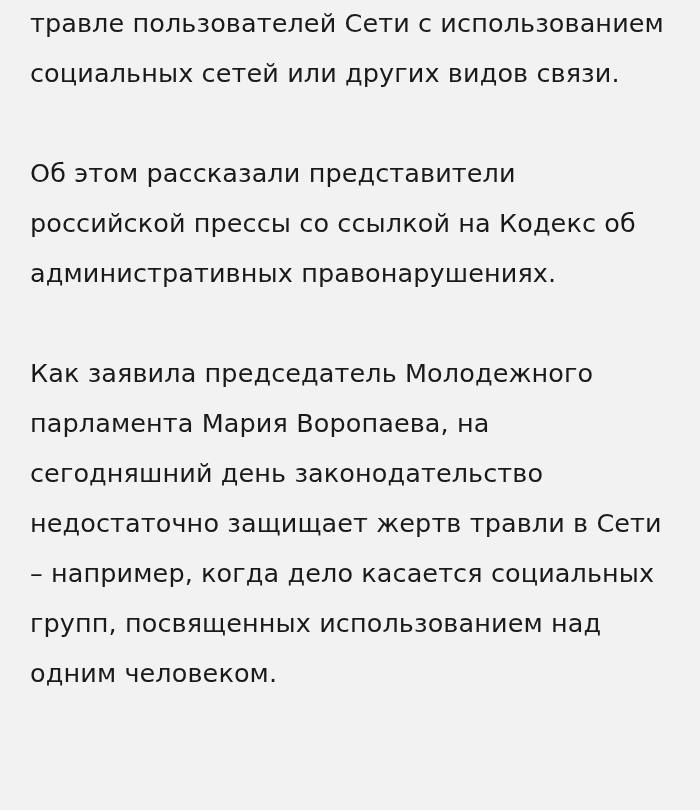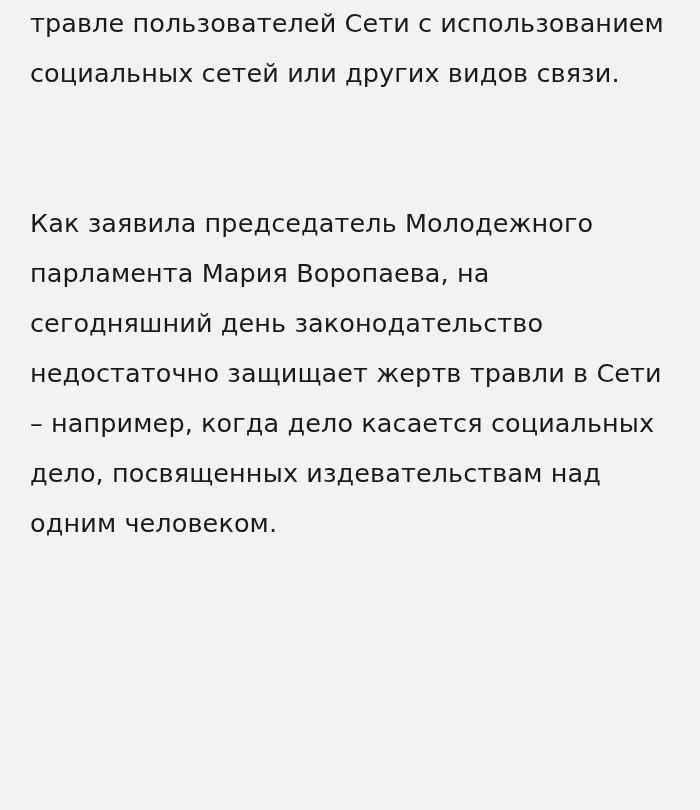--- a/index.html
+++ b/index.html
@@ -38,18 +38,19 @@
 </style>
 </head>
 <body>
 
 <div class="article">
 
   <p class="para first">травле пользователей Сети с использованием социальных сетей или других видов связи.</p>
 
   <div class="spacer"></div>
 
+  <p class="para">Об этом рассказали представители российской прессы со ссылкой на Кодекс об административных правонарушениях.</p>
 
   <div class="spacer"></div>
 
-  <p class="para">Как заявила председатель Молодежного парламента Мария Воропаева, на сегодняшний день законодательство недостаточно защищает жертв травли в Сети – например, когда дело касается социальных дело, посвященных издевательствам над одним человеком.</p>
+  <p class="para">Как заявила председатель Молодежного парламента Мария Воропаева, на сегодняшний день законодательство недостаточно защищает жертв травли в Сети – например, когда дело касается социальных групп, посвященных использованием над одним человеком.</p>
 
 </div>
 
 </body></html>

